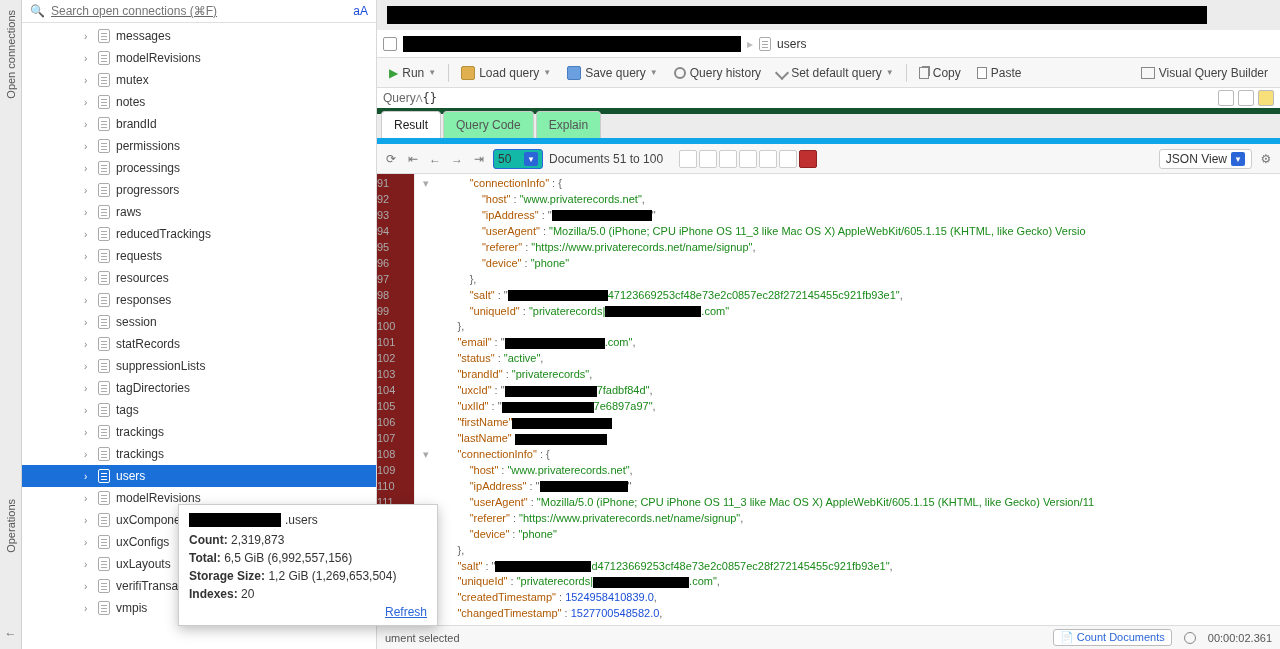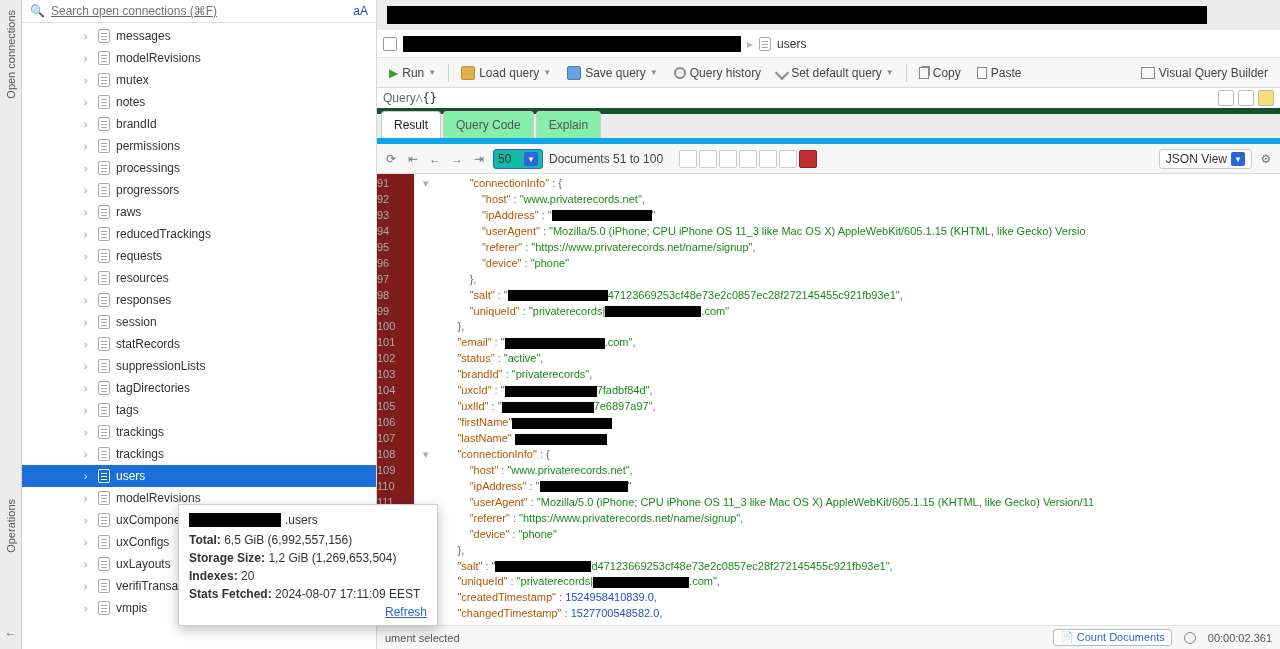--- a/index.html
+++ b/index.html
@@ -392,18 +392,18 @@
       <span>00:00:02.361</span>
     </div>
   </div>
 </div>
 
 <div class="tooltip">
   <div class="hdr">
       <span class="blk"></span>
       <span>.<span>users</span></span>
     </div>
+  <div><b>Count:</b> <span>2,319,873</span></div>
   <div><b>Total:</b> <span>6,5 GiB  (6,992,557,156)</span></div>
   <div><b>Storage Size:</b> <span>1,2 GiB  (1,269,653,504)</span></div>
   <div><b>Indexes:</b> <span>20</span></div>
-  <div><b>Stats Fetched:</b> <span>2024-08-07 17:11:09 EEST</span></div>
   <div class="refresh"><a>Refresh</a></div>
 </div>
 
 </body></html>

